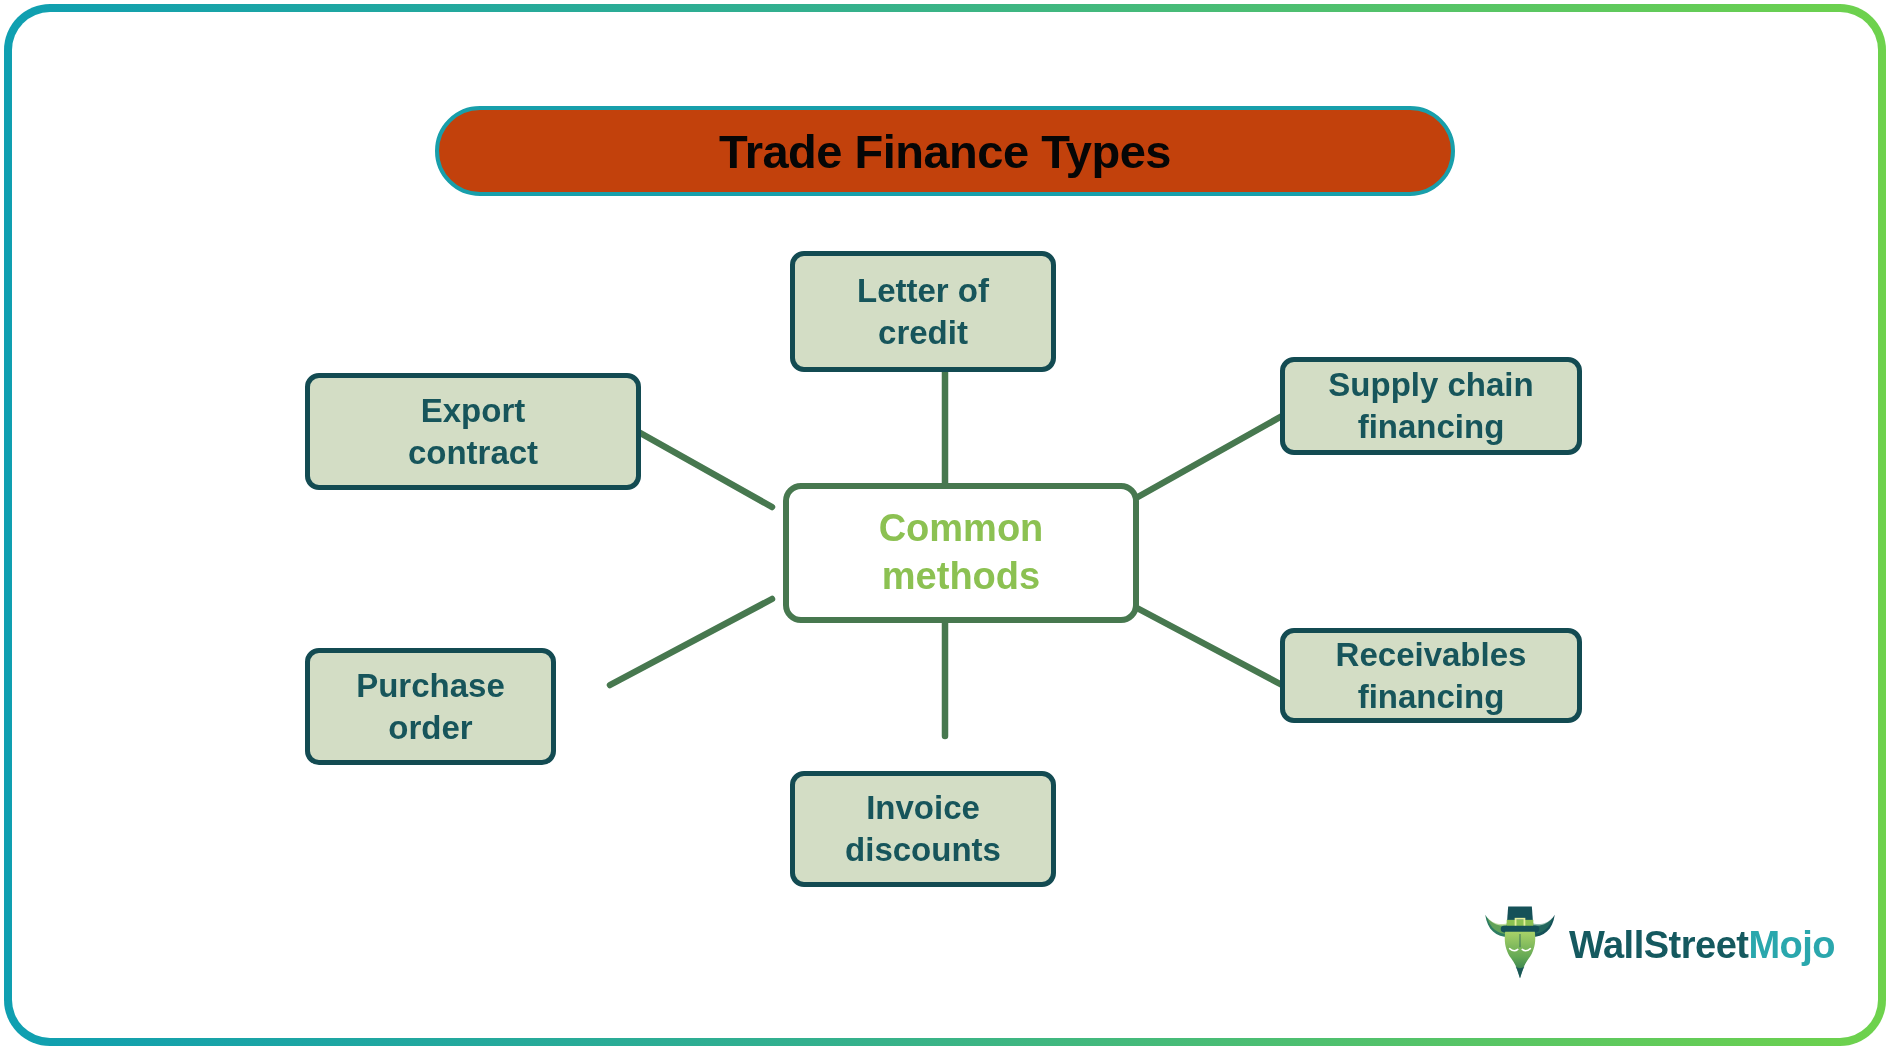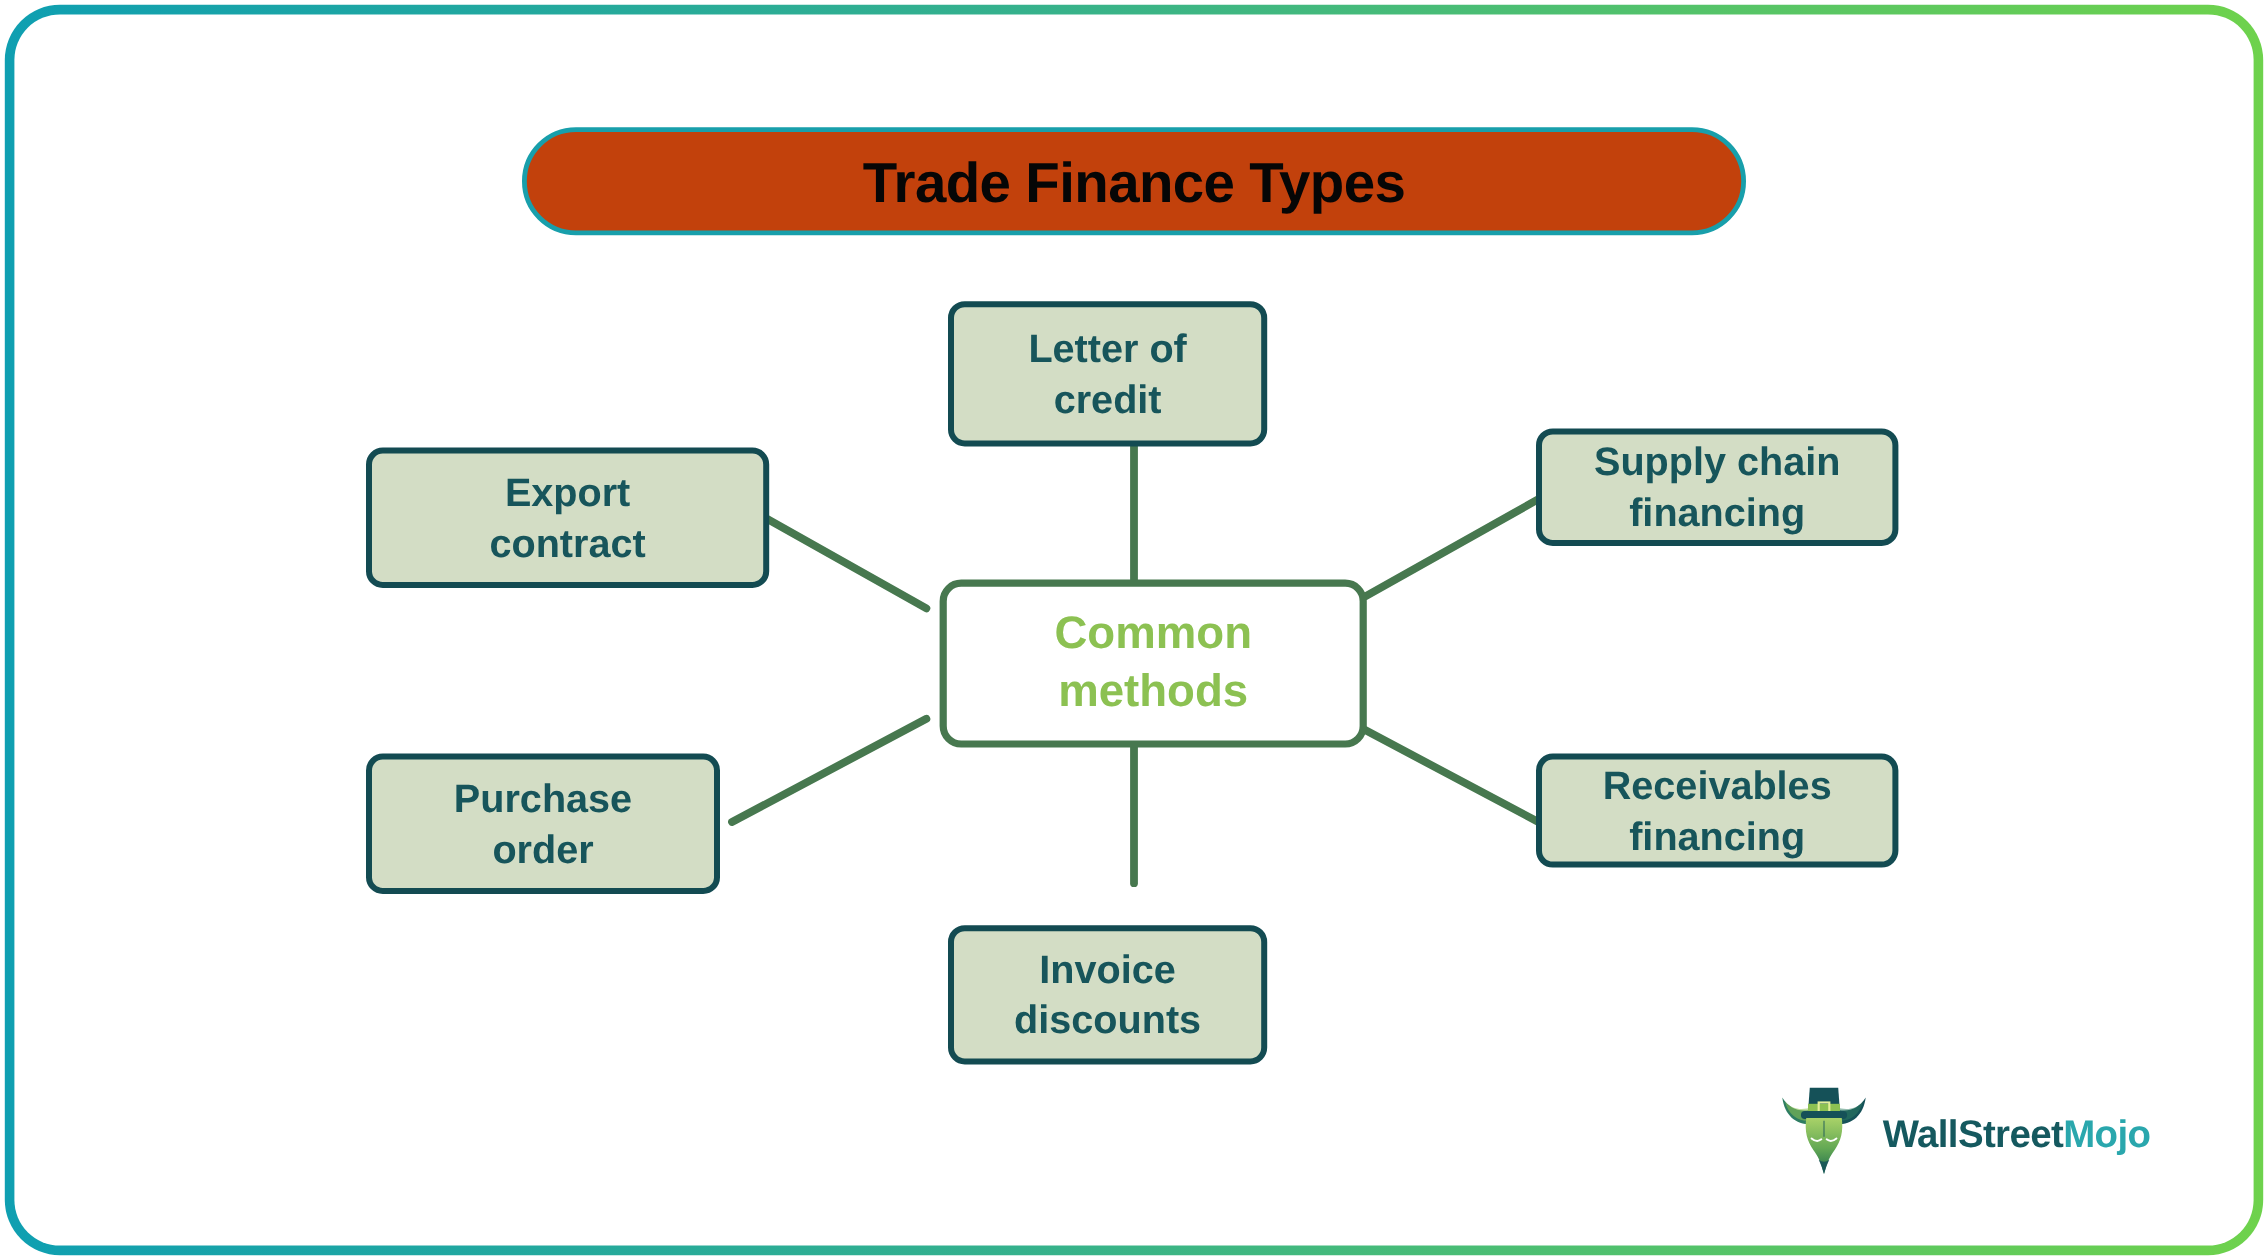--- a/index.html
+++ b/index.html
@@ -47,21 +47,21 @@
     display:flex;align-items:center;justify-content:center;text-align:center;margin-left:16px;
   }
   .center-node .node-label{
     white-space:pre-line;color:#8cc152;font-weight:bold;font-size:38px;line-height:1.26;
   }
   
   .logo{
     position:absolute;left:1483px;top:903px;height:84px;z-index:3;
     display:flex;align-items:center;gap:12px;
   }
-  .logo-text{font-size:32px;font-weight:bold;letter-spacing:-0.5px;white-space:nowrap;}
+  .logo-text{font-size:38px;font-weight:bold;letter-spacing:-0.5px;white-space:nowrap;}
   .brand-primary{color:#15595f;}
   .brand-accent{color:#2aa7ad;}
 </style>
 </head>
 <body>
 
 <div class="frame">
   <div class="frame-inner"></div>
 </div>
 
@@ -88,21 +88,21 @@
 <div class="node" style="left:305px;top:373px;width:336px;height:117px">
   <span class="node-label">Export
 contract</span>
 </div>
 
 <div class="node" style="left:1280px;top:357px;width:302px;height:98px">
   <span class="node-label">Supply chain
 financing</span>
 </div>
 
-<div class="node" style="left:305px;top:628px;width:295px;height:117px">
+<div class="node" style="left:305px;top:648px;width:251px;height:117px">
   <span class="node-label">Purchase
 order</span>
 </div>
 
 <div class="node" style="left:1280px;top:628px;width:302px;height:95px">
   <span class="node-label">Receivables
 financing</span>
 </div>
 
 <div class="node" style="left:790px;top:771px;width:266px;height:116px">

